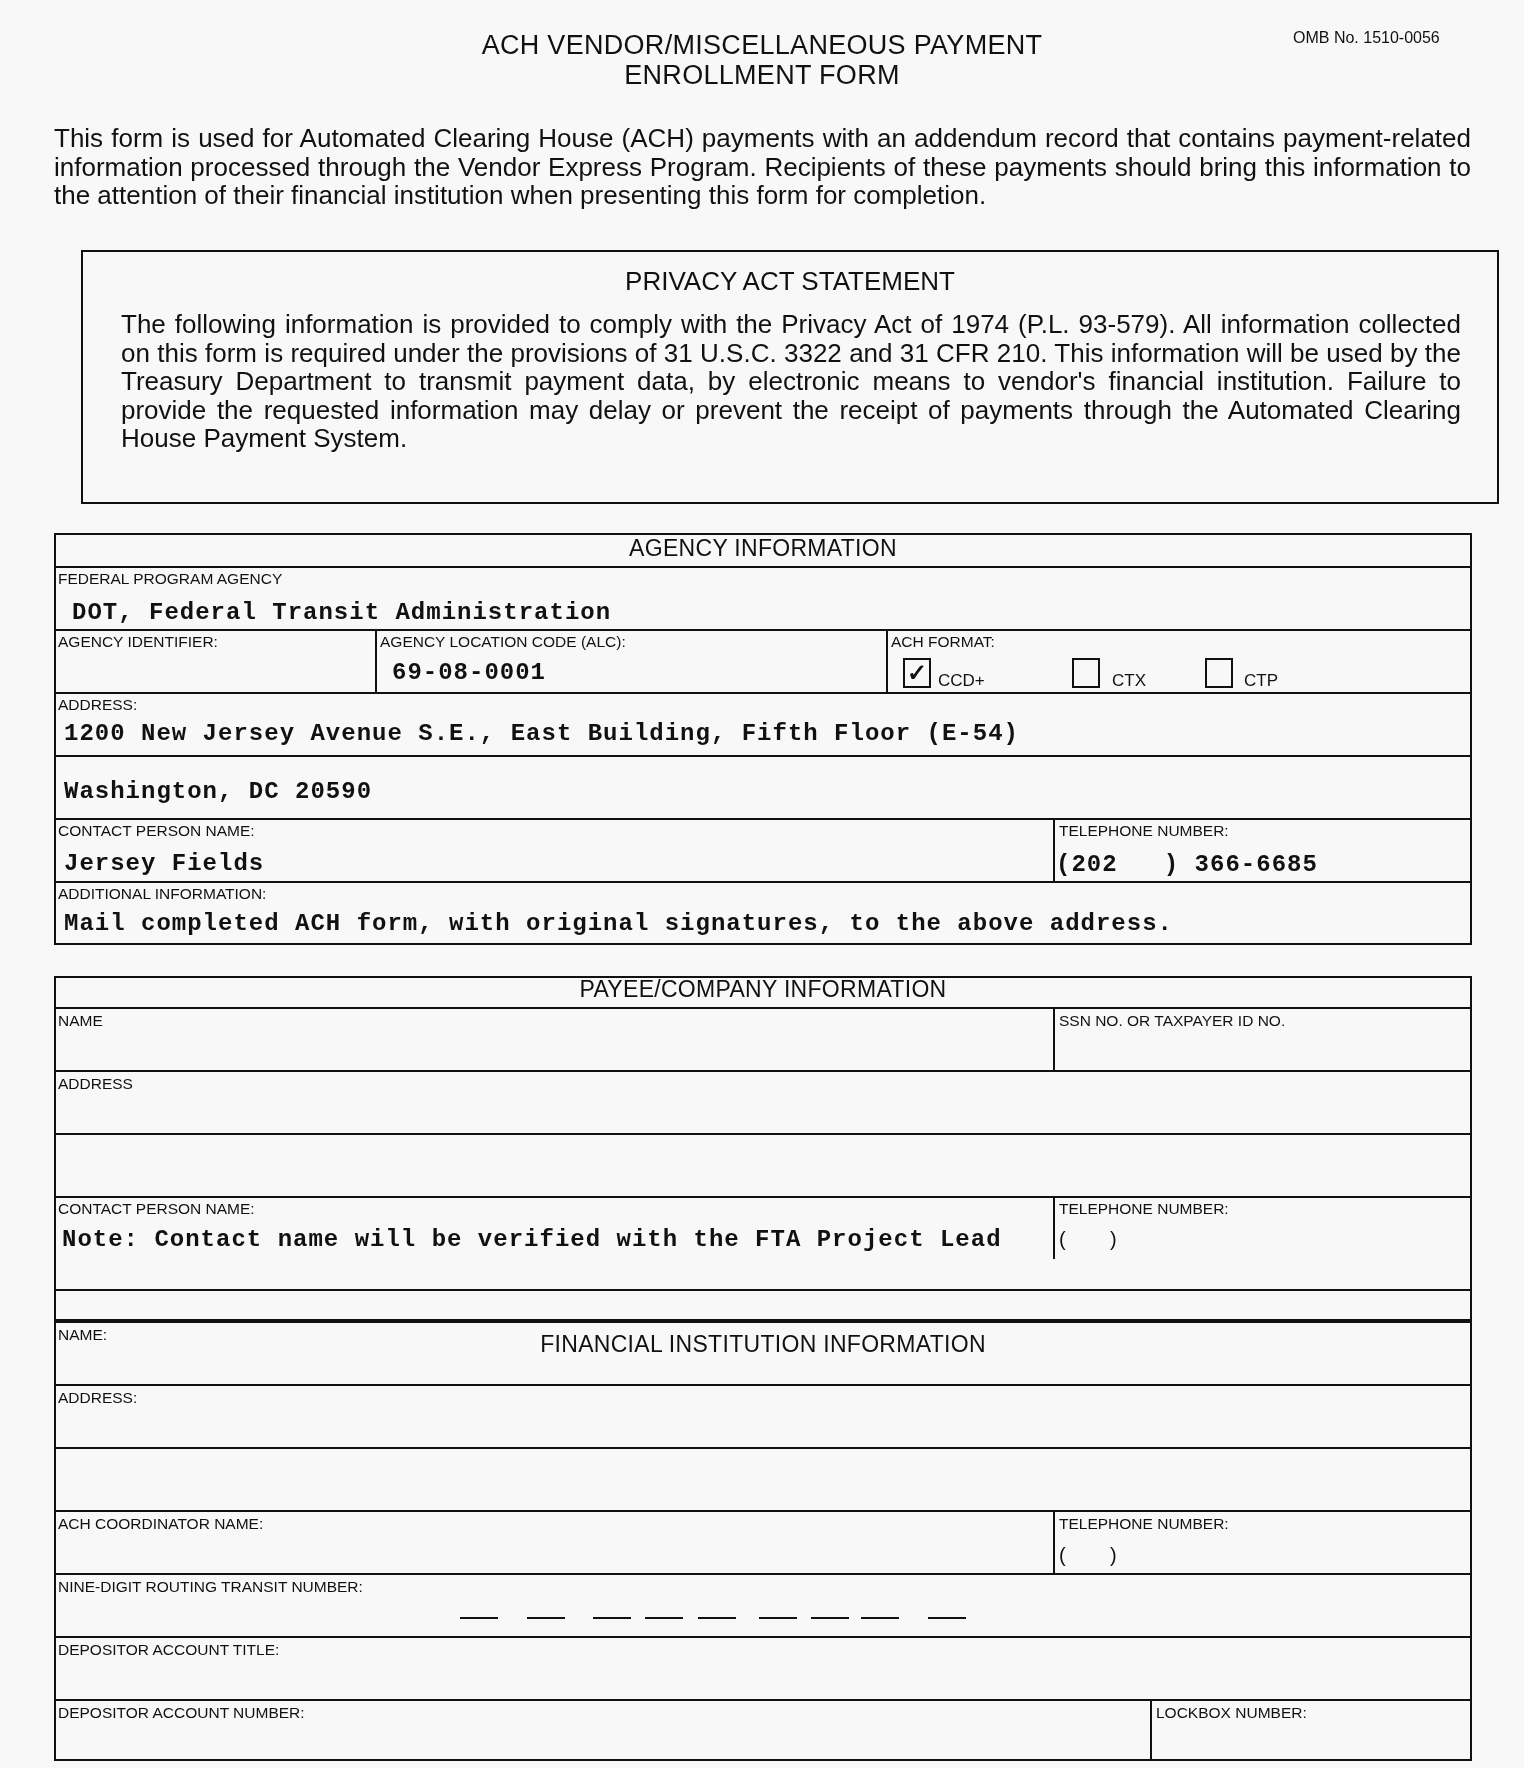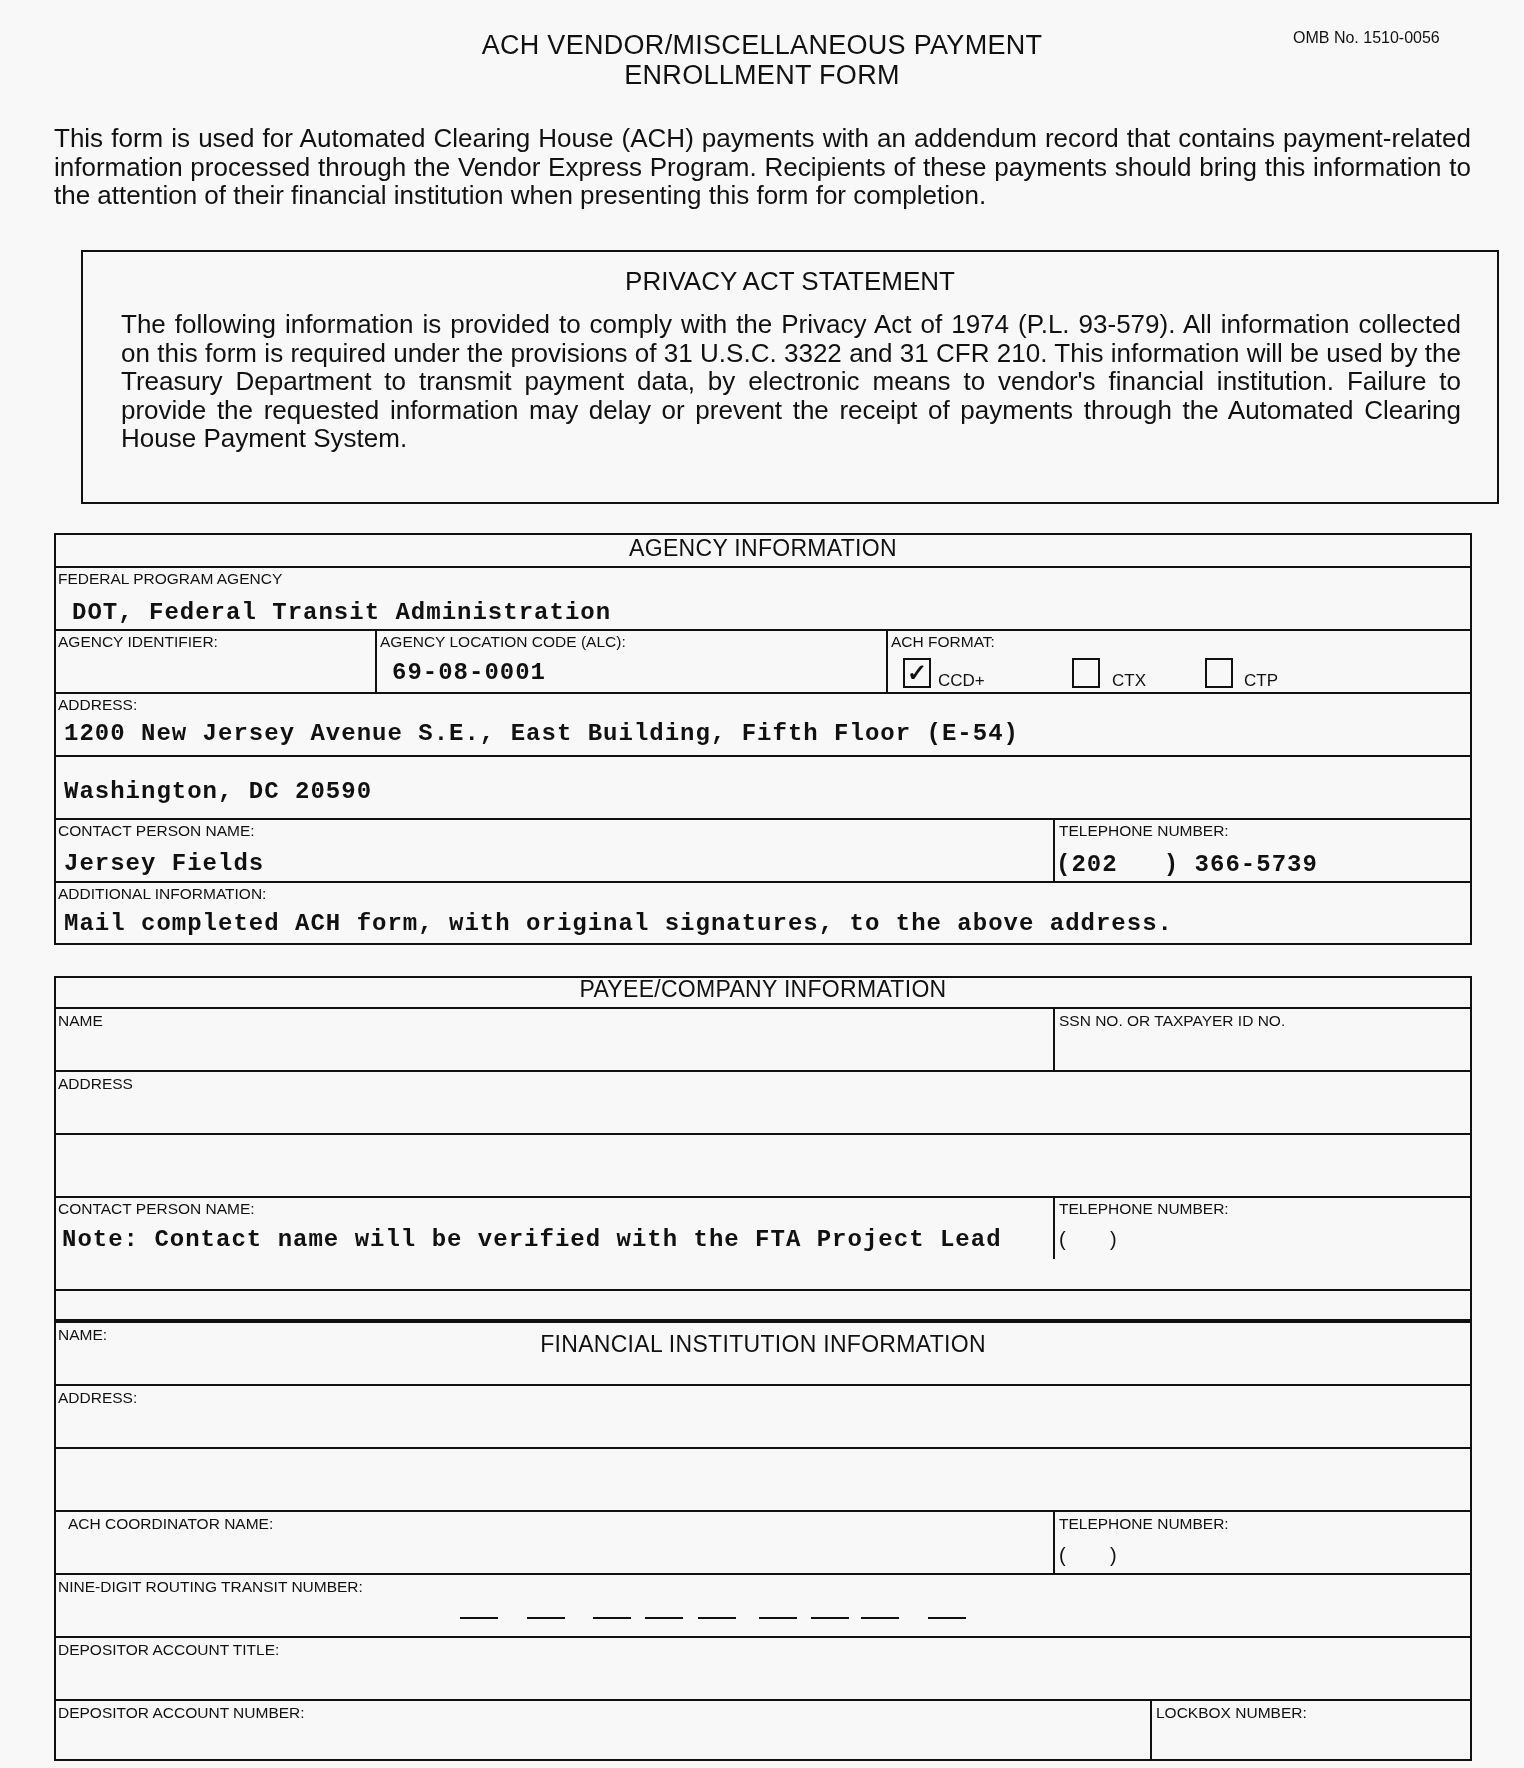--- a/index.html
+++ b/index.html
@@ -62,21 +62,21 @@
   <div class="lbl" style="left:2px; top:161px;">ADDRESS:</div>
   <div class="val" style="left:8px; top:185px;">1200 New Jersey Avenue S.E., East Building, Fifth Floor (E-54)</div>
   <div class="hline" style="top:220px;"></div>
   <div class="val" style="left:8px; top:243px;">Washington, DC  20590</div>
   <div class="hline" style="top:283px;"></div>
 
   <div class="lbl" style="left:2px; top:287px;">CONTACT PERSON NAME:</div>
   <div class="val" style="left:8px; top:315px;">Jersey Fields</div>
   <div class="vline" style="left:997px; top:283px; height:63px;"></div>
   <div class="lbl" style="left:1003px; top:287px;">TELEPHONE NUMBER:</div>
-  <div class="val" style="left:1000px; top:316px; white-space:pre;">(202   ) 366-5739</div>
+  <div class="val" style="left:1000px; top:316px; white-space:pre;">(202   ) 366-6685</div>
   <div class="hline" style="top:346px;"></div>
 
   <div class="lbl" style="left:2px; top:350px;">ADDITIONAL INFORMATION:</div>
   <div class="val" style="left:8px; top:375px;">Mail completed ACH form, with original signatures, to the above address.</div>
 </div>
 
 <div class="abs box" style="left:54px; top:976px; width:1418px; height:345px;">
   <div class="sec-title" style="top:-2px;">PAYEE/COMPANY INFORMATION</div>
   <div class="hline" style="top:29px;"></div>
 
@@ -107,21 +107,21 @@
   <div class="lbl" style="left:2px; top:35px;">NAME:</div>
   <div class="abs" style="left:2px; top:53px; width:1400px; height:38px;"></div>
   <div class="hline" style="top:93px;"></div>
 
   <div class="lbl" style="left:2px; top:98px;">ADDRESS:</div>
   <div class="abs" style="left:2px; top:116px; width:1400px; height:38px;"></div>
   <div class="hline" style="top:156px;"></div>
   <div class="abs" style="left:2px; top:160px; width:1400px; height:55px;"></div>
   <div class="hline" style="top:219px;"></div>
 
-  <div class="lbl" style="left:12px; top:224px;text-align:center;">ACH COORDINATOR NAME:</div>
+  <div class="lbl" style="left:2px; top:224px;text-align:center;">ACH COORDINATOR NAME:</div>
   <div class="abs" style="left:2px; top:242px; width:990px; height:38px;"></div>
   <div class="vline" style="left:997px; top:219px; height:63px;"></div>
   <div class="lbl" style="left:1003px; top:224px;">TELEPHONE NUMBER:</div>
   <div class="abs" style="left:1003px; top:253px; font-size:20px; white-space:pre;">(        )</div>
   <div class="hline" style="top:282px;"></div>
 
   <div class="lbl" style="left:2px; top:287px;">NINE-DIGIT ROUTING TRANSIT NUMBER:</div>
   <div id="routing-dashes" class="abs" style="left:0; top:0; width:100%; height:100%;">
       <div class="dash" style="left: 404px; top: 326px;"></div>
       <div class="dash" style="left: 471px; top: 326px;"></div>

